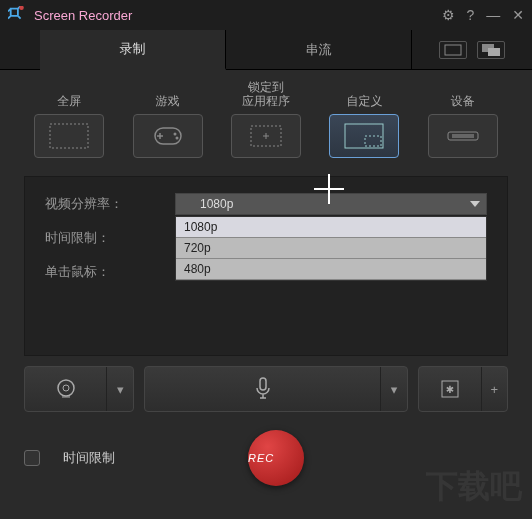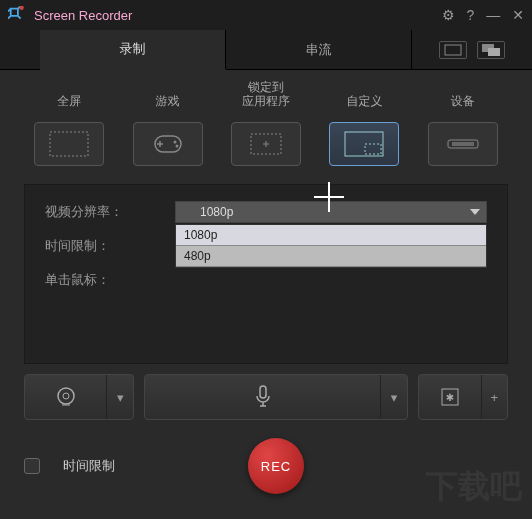--- a/index.html
+++ b/index.html
@@ -67,21 +67,21 @@
 .mode-row {
   display: flex;
   padding: 10px 24px 0 24px;
   gap: 8px;
 }
 .mode-col {
   flex: 1;
   display: flex;
   flex-direction: column;
   align-items: center;
-  gap: 14px;
+  gap: 6px;
 }
 .mode-label { font-size: 12px; color: #aaa; text-align: center; line-height: 14px; min-height: 28px; display: flex; align-items: flex-end; }
 .mode-box {
   width: 70px; height: 44px;
   border: 1px solid #555;
   border-radius: 4px;
   background: #333;
   display: flex;
   align-items: center;
   justify-content: center;
@@ -193,27 +193,28 @@
 .checkbox {
   width: 16px; height: 16px;
   border: 1px solid #666;
   border-radius: 3px;
   background: #333;
 }
 .rec-btn {
   width: 56px; height: 56px;
   border-radius: 50%;
   background: radial-gradient(circle at 35% 30%, #e04545, #a01818);
-  display: flex; align-items: center; justify-content: center;
+  display: flex; align-items: center; 
   color: #fff;
-  font-size: 13px;
+  font-size: 11px;
   letter-spacing: 1px;
   cursor: pointer;
   box-shadow: 0 2px 6px rgba(0,0,0,0.5);
   margin-left: 110px;
+  font-style: italic;
 }
 .watermark {
   position: absolute;
   right: 10px;
   bottom: 10px;
   font-size: 32px;
   color: rgba(200,200,200,0.08);
   font-weight: bold;
   pointer-events: none;
 }
@@ -310,20 +311,21 @@
 </div>
 
 <div class="settings-panel">
   <div class="setting-row">
     <div class="setting-label">视频分辨率：</div>
     <div class="dropdown">
       <span>1080p</span>
       <div class="dropdown-arrow"></div>
       <div class="dropdown-list">
         <div class="dropdown-item highlight">1080p</div>
+        <div class="dropdown-item">720p</div>
         <div class="dropdown-item">480p</div>
       </div>
     </div>
   </div>
   <div class="setting-row">
     <div class="setting-label">时间限制：</div>
   </div>
   <div class="setting-row">
     <div class="setting-label">单击鼠标：</div>
   </div>

